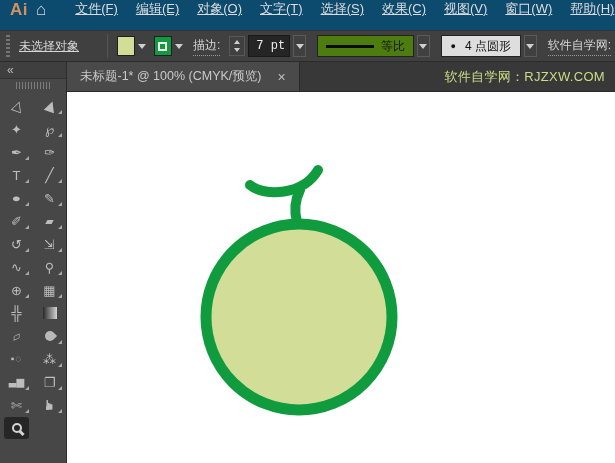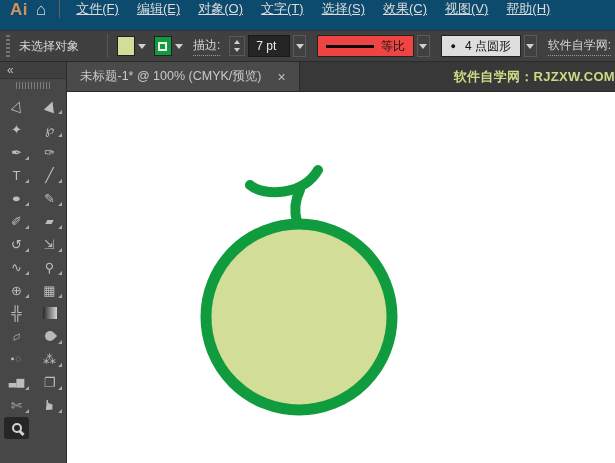--- a/index.html
+++ b/index.html
@@ -12,41 +12,41 @@
   .logo { color:#d2915f; font-weight:bold; font-size:17px; margin:0 8px 0 10px; letter-spacing:0.5px; }
   .home-icon { font-size:17px; color:#d8d8d8; margin-right:6px; }
   .msep { width:1px; height:18px; background:#5f5f5f; margin:0 7px; }
   .menu-item { padding:0 9px; cursor:default; white-space:nowrap;text-decoration:underline; }
 
   
   .controlbar { height:32px; background:#404040; border-top:1px solid #333;
                 border-bottom:1px solid #2b2b2b; display:flex; align-items:center;
                 font-size:12px; color:#d6d6d6; padding:0 4px 0 3px; white-space:nowrap; overflow:hidden; }
   .cgrip { width:4px; height:22px; border-left:2px dotted #757575; border-right:2px dotted #757575; margin:0 9px 0 3px; }
-  .status { margin-right:28px; }
+  .status { margin-right:28px;text-decoration:underline; }
   .vsep { width:1px; height:24px; background:#555; margin:0 9px 0 0; }
   .swatch { width:26px; height:20px; border:1px solid #1f1f1f; display:flex;
             align-items:center; justify-content:center; }
   .stroke-hole { width:9px; height:9px; border:2px solid #f2f2f2; }
   .chev-btn { width:17px; height:22px; display:flex; align-items:center; justify-content:center; margin:0 6px 0 2px; }
   .tri-down { width:0; height:0; border-left:4px solid transparent; border-right:4px solid transparent;
               border-top:5px solid #cfcfcf; }
   .dotted-label { border-bottom:1px dotted #9a9a9a; padding-bottom:1px; margin-left:2px; }
   .stepper { display:flex; flex-direction:column; align-items:center; gap:4px; margin-left:9px;
              padding:3px 4px; border:1px solid #585858; }
   .tri-up-s { width:0; height:0; border-left:3.5px solid transparent; border-right:3.5px solid transparent;
               border-bottom:4px solid #cfcfcf; }
   .tri-down-s { width:0; height:0; border-left:3.5px solid transparent; border-right:3.5px solid transparent;
               border-top:4px solid #cfcfcf; }
   .value-box { background:#252525; border:1px solid #191919; color:#ececec;
-               font-family:Liberation Sans, sans-serif; font-size:12px; height:22px;
+               font-family:Liberation Mono, monospace; font-size:12px; height:22px;
                display:flex; align-items:center; padding:0 7px; min-width:42px; margin-left:3px; }
   .combo-chev { width:18px; height:22px; border:1px solid #5a5a5a; display:flex;
                 align-items:center; justify-content:center; margin-left:3px; }
-  .profile-combo { display:flex; align-items:center; background:#ef4444; height:22px;
+  .profile-combo { display:flex; align-items:center; background:#4d7c0f; height:22px;
                    padding:8px 8px; margin-left:11px; color:#141414; gap:7px; border:1px solid #222; }
   .profile-line { width:48px; height:3px; background:#0c0c0c; }
   .brush-combo { display:flex; align-items:center; background:#dedede; height:22px;
                  padding:0 9px; margin-left:11px; color:#141414; gap:9px; border:1px solid #222; }
   .brush-dot { font-size:9px; }
   .opacity-label { margin-left:11px; border-bottom:1px dotted #9a9a9a; padding-bottom:1px; }
 
   
   .main { display:flex; height:401px; }
   .tools-panel { width:67px; background:#474747; display:flex; flex-direction:column;
@@ -82,40 +82,41 @@
       border-radius:50%; position:relative; }
   [data-name="zoom-tool-icon"]::after { content:""; position:absolute; width:2.5px; height:6px;
       background:#d4d4d4; bottom:-5px; right:-3px; transform:rotate(-45deg); }
 
   .doc-area { flex:1; display:flex; flex-direction:column; min-width:0; }
   .tabbar { height:30px; background:#383838; display:flex; align-items:stretch;
             border-bottom:1px solid #2a2a2a; font-size:12.5px; }
   .doc-tab { background:#4a4a4a; display:flex; align-items:center; padding:0 13px;
              gap:16px; color:#cacaca; border-right:1px solid #2a2a2a; }
   .tab-close { font-size:14px; color:#bdbdbd; line-height:1; }
-  .watermark { margin-left:auto; display:flex; align-items:center; 
-               color:#cbdc85; font-size:13px; font-weight:bold; letter-spacing:0.3px; }
+  .watermark { margin-left:auto; display:flex; align-items:center; padding-right:10px;
+               color:#cbdc85; font-size:13px; font-weight:normal; letter-spacing:0.3px; }
   .canvas { flex:1; background:#ffffff; position:relative; overflow:hidden; }
   .canvas svg { position:absolute; left:0; top:0; }
 </style>
 </head>
 <body>
 
 <div class="menubar" data-name="menu-bar">
   <span class="logo" data-name="app-logo-icon">Ai</span>
   <span class="home-icon" data-name="home-icon">⌂</span>
   <span class="msep" data-name="divider"></span>
   <nav data-name="menu-items" style="display:flex;align-items:center;">
       <span class="menu-item" data-name="menu-item-0">文件(F)</span>
       <span class="menu-item" data-name="menu-item-1">编辑(E)</span>
       <span class="menu-item" data-name="menu-item-2">对象(O)</span>
       <span class="menu-item" data-name="menu-item-3">文字(T)</span>
       <span class="menu-item" data-name="menu-item-4">选择(S)</span>
       <span class="menu-item" data-name="menu-item-5">效果(C)</span>
       <span class="menu-item" data-name="menu-item-6">视图(V)</span>
+      <span class="menu-item" data-name="menu-item-7">窗口(W)</span>
       <span class="menu-item" data-name="menu-item-8">帮助(H)</span>
     </nav>
 
 </div>
 
 <div class="controlbar" data-name="control-bar">
   <span class="cgrip" data-name="panel-grip-handle"></span>
   <span class="status" data-name="selection-status">未选择对象</span>
   <span class="vsep" data-name="divider"></span>
 

